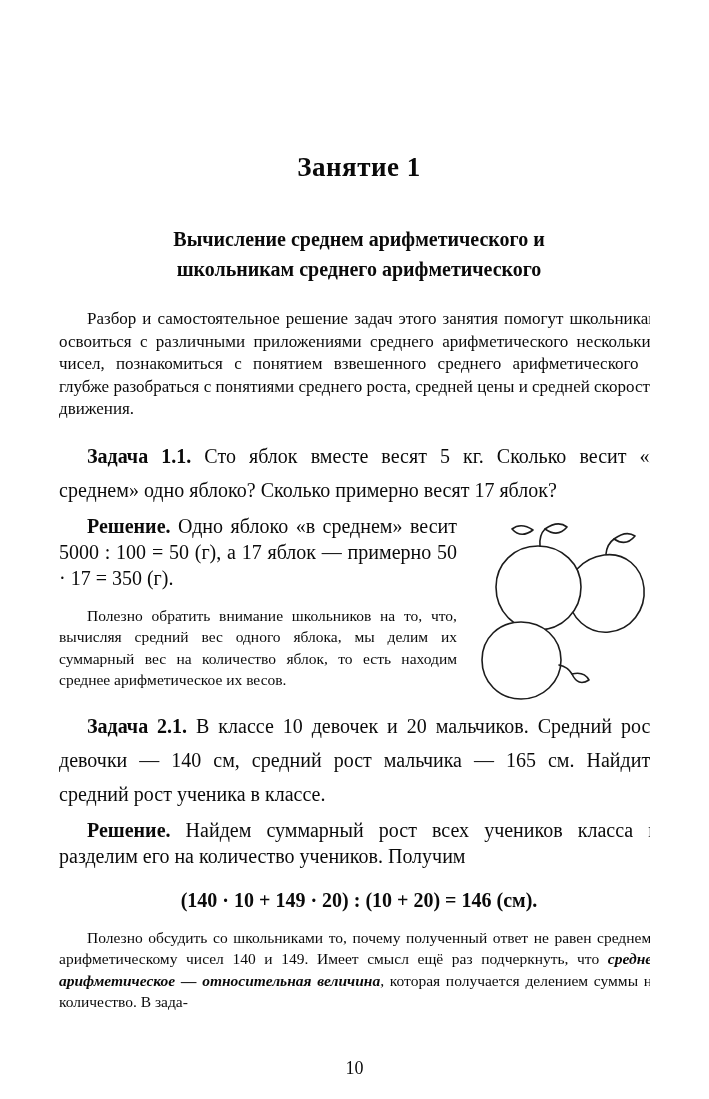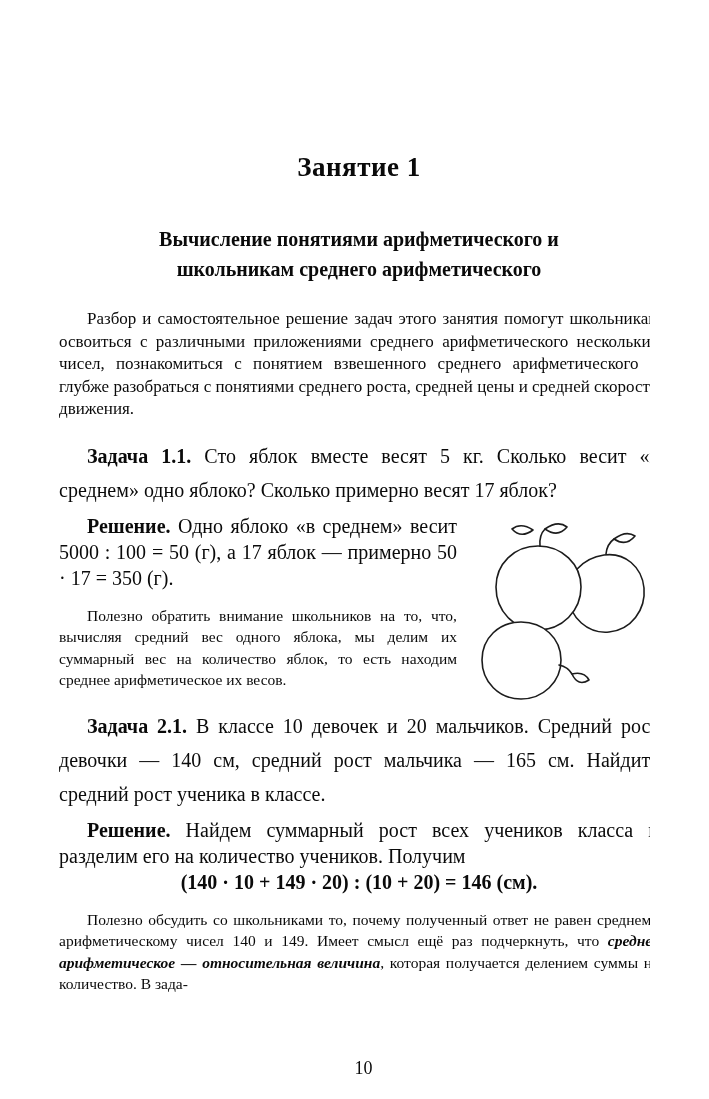--- a/index.html
+++ b/index.html
@@ -62,45 +62,46 @@
     text-indent: 28px;
   }
   .clear { clear: both; }
   .apples-float {
     float: right;
     width: 187px;
     height: 195px;
     margin: 2px 0 4px 15px;
   }
   p.formula {
+    margin-top: 18px;
     text-align: center;
     font-size: 20px;
     font-weight: bold;
     line-height: 26px;
   }
   .emph { font-weight: bold; font-style: italic; }
   .page-number {
     position: absolute;
-    left: 9px;
+    left: 0;
     bottom: 20px;
     width: 100%;
     text-align: center;
     font-size: 18px;
   }
 </style>
 </head>
 <body>
 
 <div class="page">
   <div class="content">
 
     <h1 class="lesson-header">Занятие 1</h1>
 
     <h2 class="lesson-title">
-      <span>Вычисление понятиями арифметического и</span><br>
+      <span>Вычисление среднем арифметического и</span><br>
       <span>школьникам среднего арифметического</span>
     </h2>
 
     <p class="intro">Разбор и самостоятельное решение задач этого занятия помогут школьникам освоиться с различными приложениями среднего арифметического нескольких чисел, познакомиться с понятием взвешенного среднего арифметического и глубже разобраться с понятиями среднего роста, средней цены и средней скорости движения.</p>
 
     <p class="task"><b>Задача 1.1.</b><span> Сто яблок вместе весят 5 кг. Сколько весит «в среднем» одно яблоко? Сколько примерно весят 17 яблок?</span></p>
 
     <div class="apples-float">
       <svg width="187" height="195" viewBox="0 0 187 195" aria-hidden="true">
         <g fill="#ffffff" stroke="#1c1c1c" stroke-width="1.6" stroke-linecap="round" stroke-linejoin="round">

